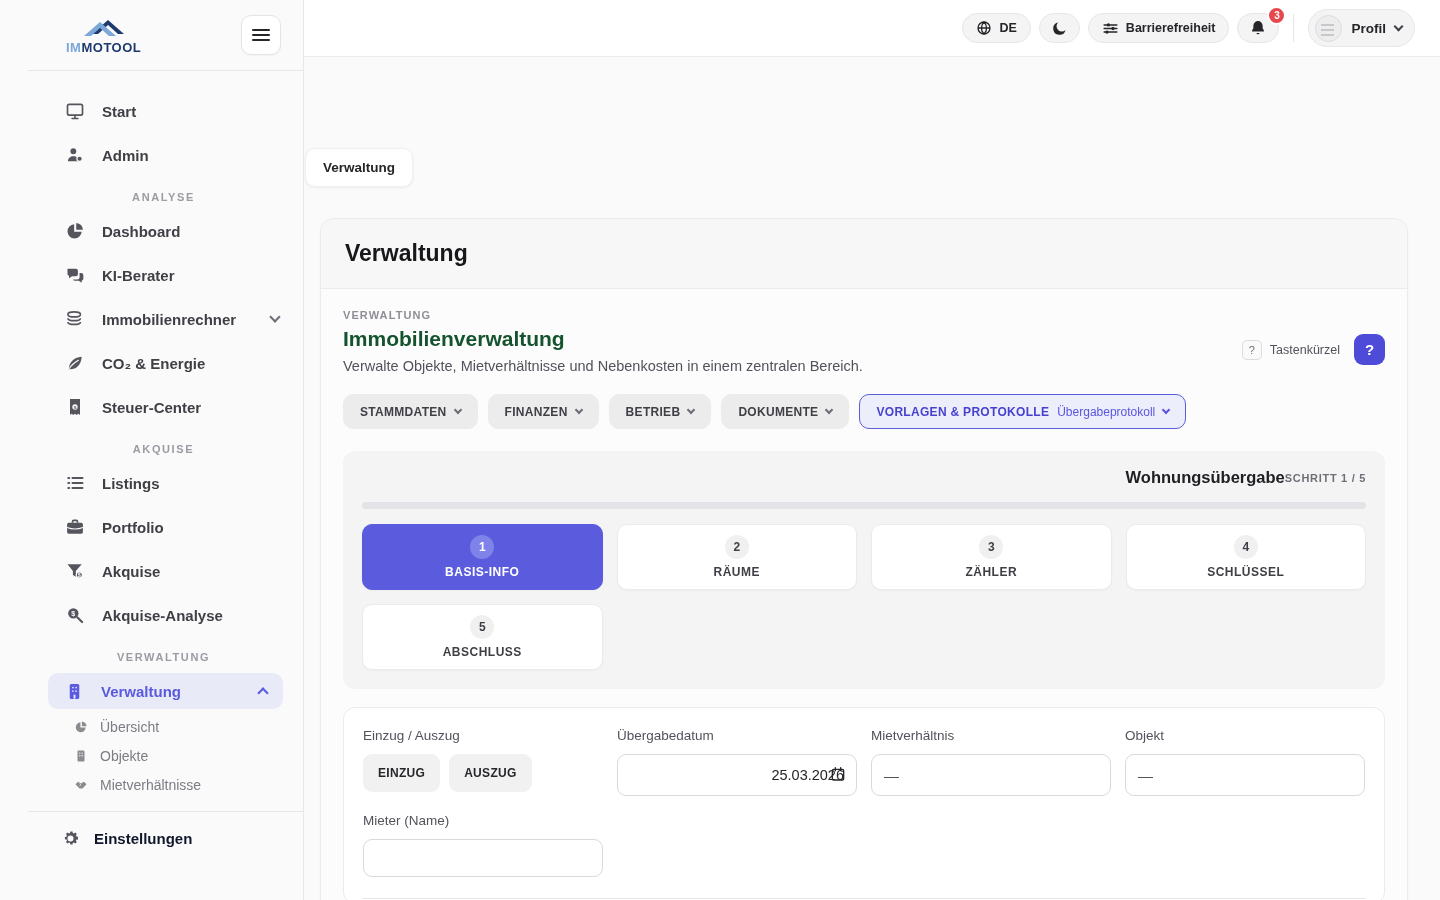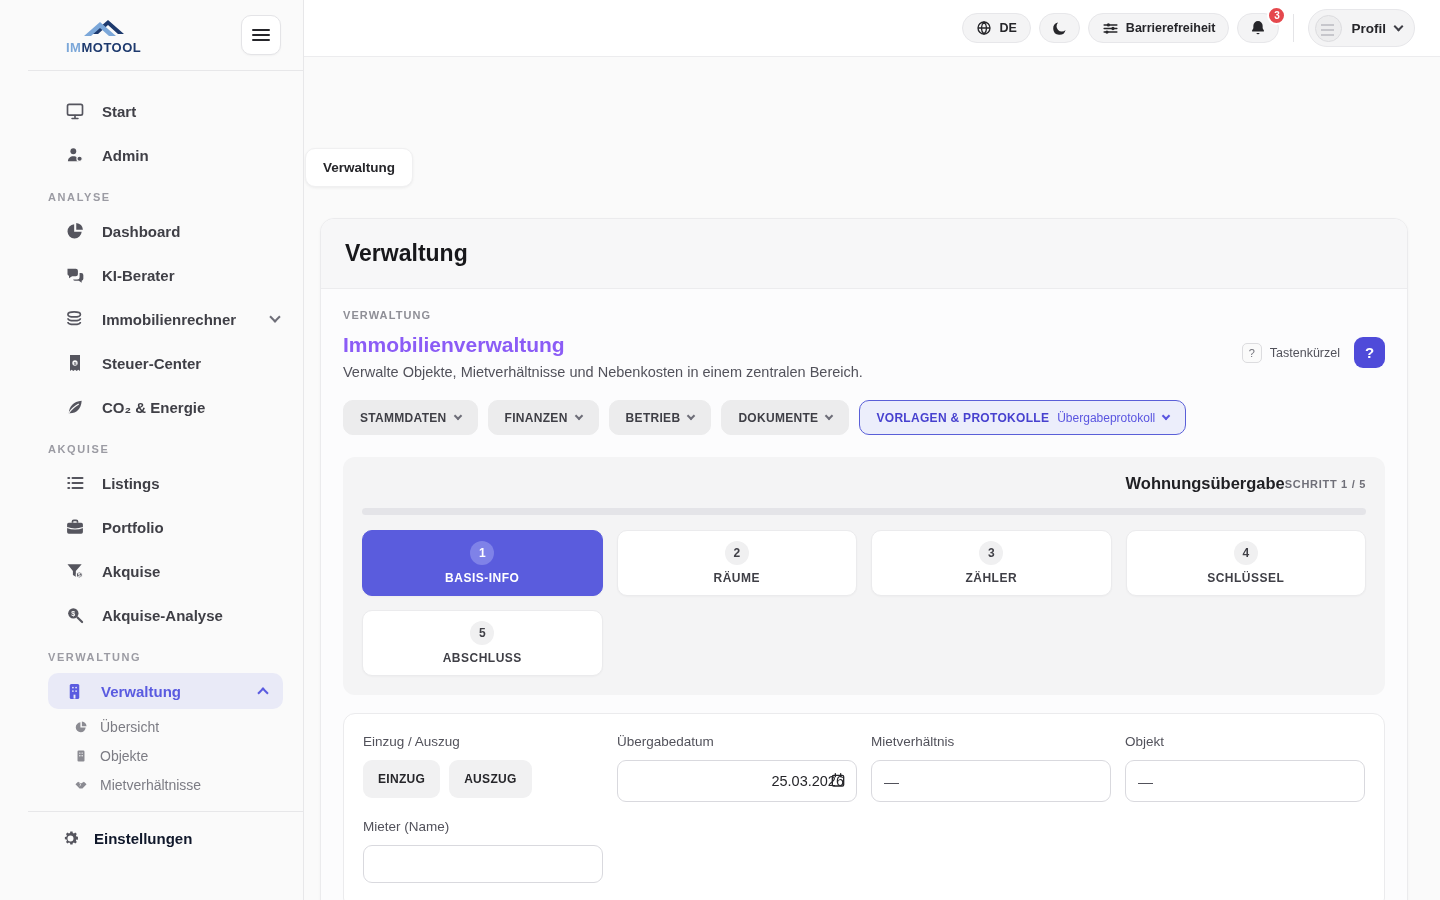--- a/index.html
+++ b/index.html
@@ -7,21 +7,21 @@
   body { font-family:"Liberation Sans","DejaVu Sans",sans-serif; background:#fafafa; color:#26262a; position:relative; }
   svg { display:block; }
 
   
   .sidebar { position:fixed; left:16px; top:0; width:288px; height:900px; background:#fafafa; border-right:1px solid #e7e7e9; z-index:5;padding-left:12px; }
   .logo-row { height:71px; display:flex; align-items:center; justify-content:space-between; padding:0 22px 0 38px; border-bottom:1px solid #e7e7e9; }
   .logo { display:flex; flex-direction:column; align-items:center; }
   .logo-text { font-size:13px; font-weight:800; letter-spacing:.5px; margin-top:-2px; }
   .logo-text .lt1 { color:#7ba7d9; } .logo-text .lt2 { color:#1e3a6e; }
   .burger-btn { width:40px; height:40px; background:#fff; border:1px solid #e4e4e7; border-radius:10px; display:flex; align-items:center; justify-content:center; cursor:pointer; box-shadow:0 1px 2px rgba(0,0,0,.04); }
-  .nav { padding-top:18px; }
+  .nav { padding-top:18px;text-align:center; }
   .nav-item { height:44px; display:flex; align-items:center; gap:17px; padding:0 24px 0 37px; font-size:15px; font-weight:600; color:#3f3f46; cursor:pointer; }
   .nav-item .ic { color:#55555e; }
   .nav-item .spacer { flex:1; }
   .sect { padding:14px 24px 6px 20px; font-size:11px; font-weight:700; letter-spacing:1.6px; color:#9b9ba3; }
   .chev { width:8px; height:8px; border-right:2px solid #6e6e78; border-bottom:2px solid #6e6e78; transform:rotate(45deg); margin-top:-4px; }
   .chev.up { transform:rotate(-135deg); margin-top:4px; }
   .nav-item.active-parent { height:36px; margin:4px 20px 0 20px; padding:0 16px 0 17px; background:#e9eaf7; border-radius:10px; color:#5a5be0; }
   .nav-item.active-parent .ic { color:#5a5be0; }
   .nav-item.active-parent .chev { border-color:#5a5be0; }
   .subnav { padding:10px 0 4px 46px; display:flex; flex-direction:column; gap:13px; }
@@ -46,21 +46,21 @@
   .content { position:absolute; left:288px; top:57px; width:1152px; }
   .crumb { display:inline-flex; margin:91px 0 0 17px; background:#fff; border:1px solid #f0f0f1; border-radius:10px; padding:11px 17px; font-size:13.5px; font-weight:700; color:#26262a; box-shadow:0 1px 3px rgba(0,0,0,.06); cursor:pointer; }
 
   .main-card { margin:31px 0 0 32px; width:1088px; background:#fcfcfd; border:1px solid #ebebed; border-radius:14px; box-shadow:0 1px 3px rgba(0,0,0,.04); overflow:hidden; }
   .card-head { background:#f7f7f8; border-bottom:1px solid #ececee; padding:21px 24px; }
   .card-head h1 { font-size:23px; font-weight:700; color:#18181b; }
   .card-body { padding:20px 22px 40px 22px; }
 
   .sect-head { display:flex; justify-content:space-between; }
   .eyebrow { font-size:11px; font-weight:700; letter-spacing:1.1px; color:#8e8e96; }
-  .page-title { font-size:21px; font-weight:700; color:#8b5cf6; margin-top:12px; }
+  .page-title { font-size:21px; font-weight:700; color:#14532d; margin-top:6px; }
   .page-sub { font-size:14.5px; color:#52525b; margin-top:7px; }
   .shortcut { display:flex; align-items:center; gap:8px; margin-top:16px; }
   .kbd { width:20px; height:20px; background:#fafafa; border:1px solid #dcdcdf; border-radius:5px; font-size:11px; color:#71717a; display:flex; align-items:center; justify-content:center; }
   .shortcut-label { font-size:12.5px; color:#52525b; }
   .help-btn { width:31px; height:31px; margin-left:6px; background:#4f4bd9; border:none; border-radius:9px; color:#fff; font-size:15px; font-weight:700; cursor:pointer; display:flex; align-items:center; justify-content:center; }
 
   .tabs { display:flex; gap:10px; margin-top:20px; }
   .tab { height:35px; background:#ececed; border:1px solid #ececed; border-radius:10px; display:flex; align-items:center; gap:8px; padding:0 16px; font-size:12px; font-weight:700; letter-spacing:.3px; color:#3f3f46; cursor:pointer; }
   .tab .chev { width:6px; height:6px; border-width:2px; margin-top:-3px; }
   .tab.active { background:#eceefb; border:1.5px solid #5a5fd8; color:#4741cf; }
@@ -150,32 +150,32 @@
           <ellipse cx="11" cy="6.5" rx="7.5" ry="3" fill="none" stroke="currentColor" stroke-width="2"></ellipse>
           <path d="M3.5 11c0 1.7 3.4 3 7.5 3s7.5-1.3 7.5-3" fill="none" stroke="currentColor" stroke-width="2"></path>
           <path d="M3.5 15.5c0 1.7 3.4 3 7.5 3s7.5-1.3 7.5-3" fill="none" stroke="currentColor" stroke-width="2"></path>
         </svg>
       <span>Immobilienrechner</span>
       <span class="spacer"></span>
       <span class="chev"></span>
     </div>
     <div class="nav-item">
       <svg class="ic" width="20" height="20" viewBox="0 0 24 24">
+          <path d="M4.5 19.5C5 11 10 5.5 20 4.5c-.8 10-6 15-14 15z" fill="currentColor"></path>
+          <path d="M4.5 19.5C8 14 12 11 16.5 8.5" stroke="#fafafa" stroke-width="1.4" fill="none"></path>
+        </svg>
+      <span>CO₂ &amp; Energie</span>
+    </div>
+    <div class="nav-item">
+      <svg class="ic" width="20" height="20" viewBox="0 0 24 24">
           <path d="M6 2.5h12v19l-2-1.4-2 1.4-2-1.4-2 1.4-2-1.4-2 1.4z" fill="currentColor"></path>
           <circle cx="12" cy="12" r="3.2" fill="#fafafa"></circle>
           <text x="12" y="14.4" font-size="7" font-weight="bold" text-anchor="middle" fill="currentColor">s</text>
         </svg>
       <span>Steuer-Center</span>
-    </div>
-    <div class="nav-item">
-      <svg class="ic" width="20" height="20" viewBox="0 0 24 24">
-          <path d="M4.5 19.5C5 11 10 5.5 20 4.5c-.8 10-6 15-14 15z" fill="currentColor"></path>
-          <path d="M4.5 19.5C8 14 12 11 16.5 8.5" stroke="#fafafa" stroke-width="1.4" fill="none"></path>
-        </svg>
-      <span>CO₂ &amp; Energie</span>
     </div>
 
     <div class="sect">AKQUISE</div>
     <div class="nav-item">
       <svg class="ic" width="20" height="20" viewBox="0 0 24 24">
           <path d="M4 6h1M4 12h1M4 18h1" stroke="currentColor" stroke-width="2.6" stroke-linecap="round"></path>
           <path d="M9 6h12M9 12h12M9 18h12" stroke="currentColor" stroke-width="2.4" stroke-linecap="round"></path>
         </svg>
       <span>Listings</span>
     </div>

